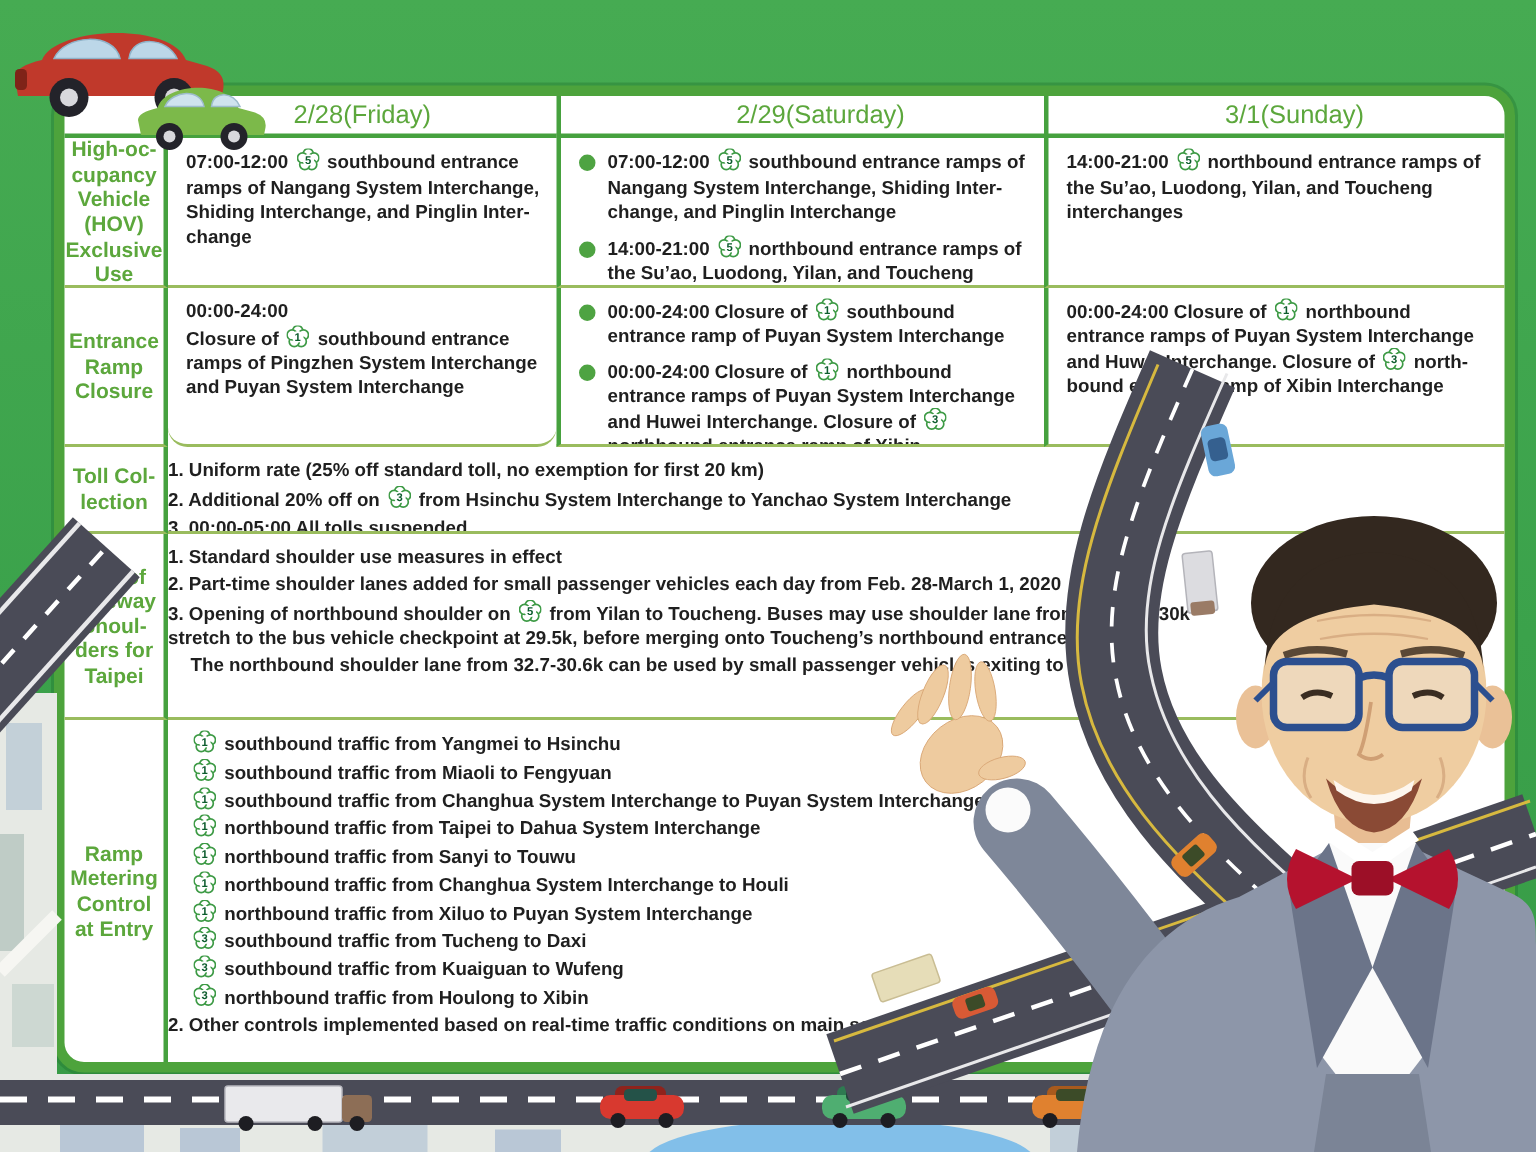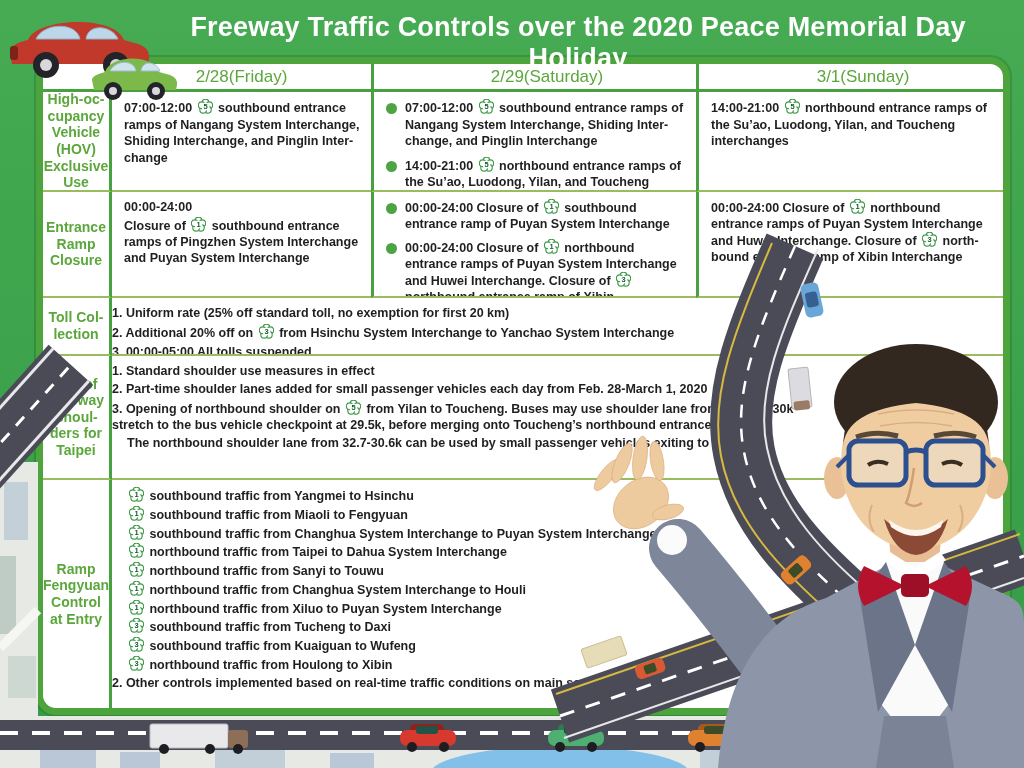--- a/index.html
+++ b/index.html
@@ -46,21 +46,20 @@
   .route svg{width:100%;height:100%;display:block;}
   .route text{font-family:"Liberation Sans",sans-serif;font-size:10px;font-weight:bold;
               fill:#0d5c2e;text-anchor:middle;}
   .decor{position:absolute;left:0;top:0;width:1024px;height:768px;z-index:3;pointer-events:none;}
 </style>
 </head>
 <body>
 
 <div class="page">
 
-  <div class="title">Freeway Traffic Controls over the 2020 Peace Memorial Day Holiday</div>
 
   <div class="table-box">
     <div class="table-inner" id="grid">
       <div class="hcell corner" style="grid-row:1;grid-column:1"></div>
       <div class="hcell" style="grid-row:1;grid-column:2">
           <span>2/28(Friday)</span>
         </div>
       <div class="hcell vsep2" style="grid-row:1;grid-column:3">
           <span>2/29(Saturday)</span>
         </div>
@@ -123,21 +122,21 @@
                 </g>
                 <circle cx="10" cy="10" r="5.2" fill="#fff"></circle>
                 <text x="10" y="13.6">5</text>
               </svg></span> northbound entrance ramps of the Su’ao, Luodong, Yilan, and Toucheng interchanges</div>
         </div>
         <div class="cell label-cell" style="grid-area: 3 / 1; justify-content: center;">
           <div>Entrance</div>
           <div>Ramp</div>
           <div>Closure</div>
         </div>
-        <div class="cell content-cell row-ramp-closure" style="grid-area: 3 / 2;">
+        <div class="cell content-cell row-ramp-closure" style="grid-area: 3 / 2; border-radius: 13px;">
           <div class="item">00:00-24:00</div>
           <div class="item">Closure of <span class="route"><svg viewBox="0 0 20 20">
                 <g fill="#fff" stroke="#3d9a45" stroke-width="1.5">
                   <circle cx="10" cy="4.7" r="4.5"></circle>
                   <circle cx="15.04" cy="8.36" r="4.5"></circle>
                   <circle cx="13.11" cy="14.29" r="4.5"></circle>
                   <circle cx="6.89" cy="14.29" r="4.5"></circle>
                   <circle cx="4.96" cy="8.36" r="4.5"></circle>
                 </g>
                 <circle cx="10" cy="10" r="5.2" fill="#fff"></circle>
@@ -238,21 +237,21 @@
                   <circle cx="6.89" cy="14.29" r="4.5"></circle>
                   <circle cx="4.96" cy="8.36" r="4.5"></circle>
                 </g>
                 <circle cx="10" cy="10" r="5.2" fill="#fff"></circle>
                 <text x="10" y="13.6">5</text>
               </svg></span> from Yilan to Toucheng. Buses may use shoulder lane from the 35.3-30k stretch to the bus vehicle checkpoint at 29.5k, before merging onto Toucheng’s northbound entrance ramp.</div>
           <div class="item indent">The northbound shoulder lane from 32.7-30.6k can be used by small passenger vehicles exiting to Toucheng</div>
         </div>
         <div class="cell label-cell last-row" style="grid-area: 6 / 1;">
           <div>Ramp</div>
-          <div>Fengyuan</div>
+          <div>Metering</div>
           <div>Control</div>
           <div>at Entry</div>
         </div>
         <div class="cell content-cell row-metering last-row span-cell" style="grid-area: 6 / 2 / auto / 5;">
           <div class="item indent"><span class="route"><svg viewBox="0 0 20 20">
                 <g fill="#fff" stroke="#3d9a45" stroke-width="1.5">
                   <circle cx="10" cy="4.7" r="4.5"></circle>
                   <circle cx="15.04" cy="8.36" r="4.5"></circle>
                   <circle cx="13.11" cy="14.29" r="4.5"></circle>
                   <circle cx="6.89" cy="14.29" r="4.5"></circle>

